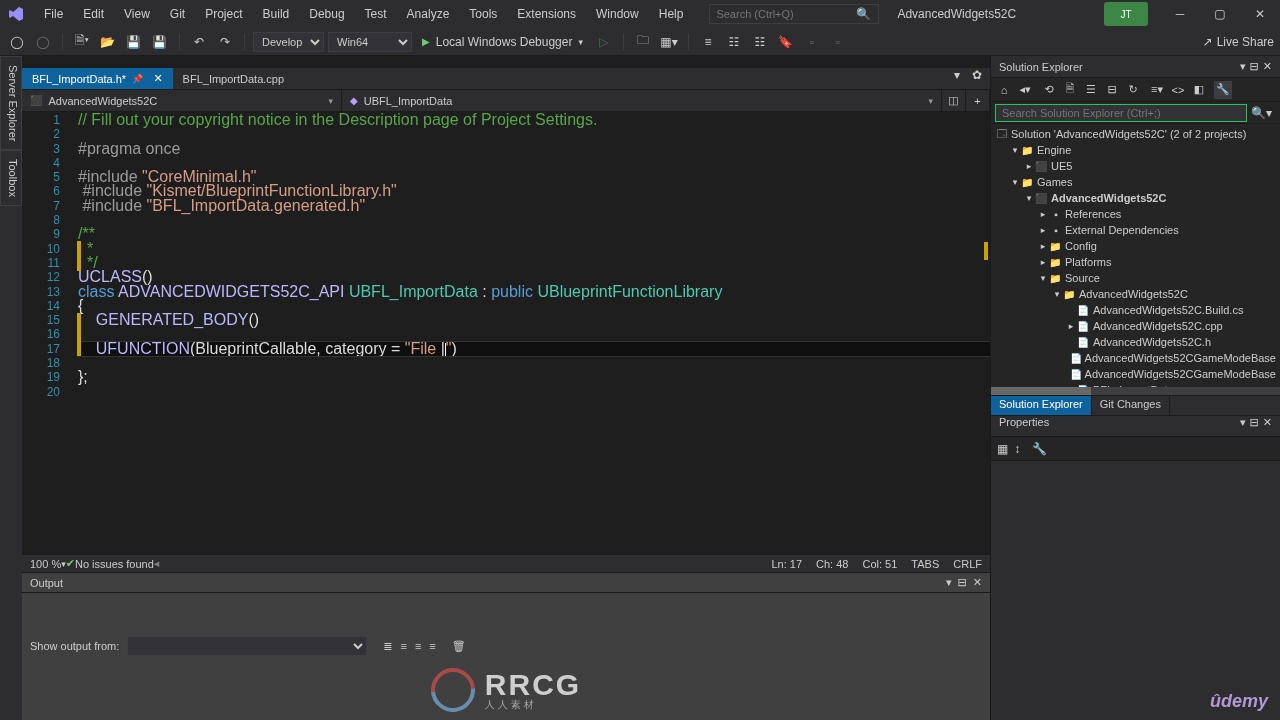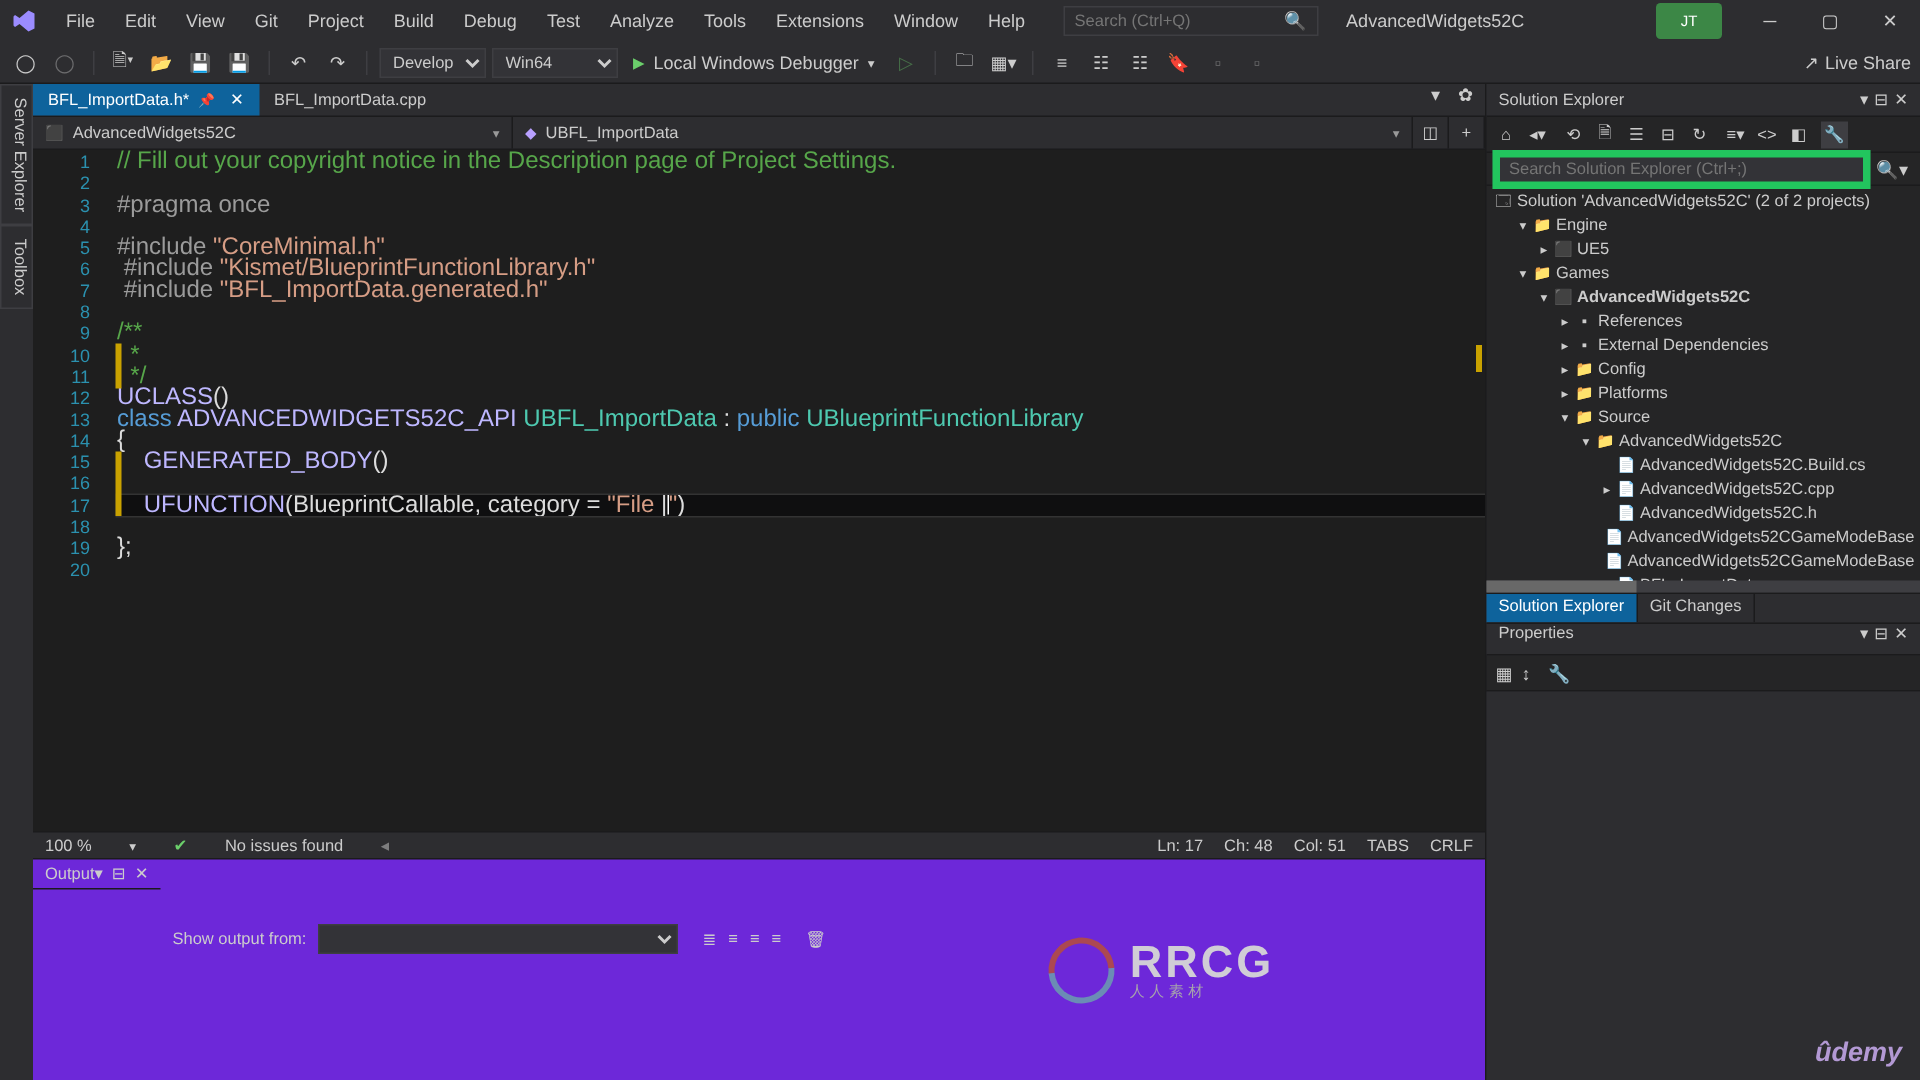--- a/index.html
+++ b/index.html
@@ -28,21 +28,21 @@
 .toolbar .liveshare { display: flex; align-items: center; gap: 4px; }
 
 
 .main { display: flex; height: calc(720px - 56px); }
 .left-strip { width: 22px; background: #2d2d30; display: flex; flex-direction: column; }
 .left-strip .vtab { writing-mode: vertical-rl; text-align: center; padding: 8px 2px; border: 1px solid #3e3e42; background: #2d2d30; font-size: 11px; cursor: pointer; }
 .editor-area { flex: 1; display: flex; flex-direction: column; background: #1e1e1e; min-width: 0; }
 .right-panel { width: 290px; background: #252526; display: flex; flex-direction: column; border-left: 1px solid #1b1b1c; }
 
 
-.doc-tabs { height: 22px; background: #2d2d30; display: flex; align-items: stretch; border-bottom: 1px solid #1b1b1c; }
+.doc-tabs { height: 22px; background: #2d2d30; display: flex; align-items: stretch; border-bottom: 1px solid #1b1b1c; margin-top: 12px; }
 .doc-tab { display: flex; align-items: center; gap: 6px; padding: 0 10px; font-size: 11px; cursor: pointer; }
 .doc-tab.active { background: #0e639c; color: #fff; }
 .doc-tab .close { font-size: 11px; margin-left: 4px; }
 
 
 .combo-row { height: 22px; background: #2d2d30; display: flex; border-bottom: 1px solid #1b1b1c; }
 .combo { display: flex; align-items: center; gap: 6px; padding: 0 8px; font-size: 11px; border-right: 1px solid #1b1b1c; }
 .combo .icon { color: #b8a0ff; font-size: 10px; }
 .combo .drop { margin-left: auto; color: #999; }
 
@@ -57,39 +57,39 @@
 .c-keyword { color: #569cd6; }
 .c-string { color: #d69d85; }
 .c-type { color: #4ec9b0; }
 .c-pre { color: #9b9b9b; }
 .c-macro { color: #beb7ff; }
 .c-normal { color: #dcdcdc; }
 .cursor-caret { display: inline-block; width: 1px; height: 13px; background: #fff; vertical-align: middle; }
 .change-bar { position: absolute; left: 55px; width: 4px; background: #c9a200; }
 
 
-.ed-status { height: 18px; background: #2d2d30; border-top: 1px solid #1b1b1c; display: flex; align-items: center; font-size: 11px; padding: 0 8px; gap: 25px; }
+.ed-status { height: 18px; background: #2d2d30; border-top: 1px solid #1b1b1c; display: flex; align-items: center; font-size: 11px; padding: 0 8px; gap: 0; }
 .ed-status .ok { color: #6bcf6b; }
 .ed-status .right { margin-left: auto; display: flex; gap: 14px; }
 
 
-.output-panel { height: 148px; background: #6d28d9; border-top: 1px solid #1b1b1c; display: flex; flex-direction: row; }
+.output-panel { height: 148px; background: #404040; border-top: 1px solid #1b1b1c; display: flex; flex-direction: column; }
 .output-head { height: 20px; display: flex; align-items: center; padding: 0 8px; border-bottom: 1px solid #1b1b1c; font-size: 11px; }
 .output-head .right { margin-left: auto; display: flex; gap: 6px; }
 .output-from { height: 26px; display: flex; align-items: center; padding: 0 8px; gap: 8px; font-size: 11px; margin-top: 40px; }
 .output-from select { background: #333337; border: 1px solid #3e3e42; color: #ccc; font-size: 11px; height: 20px; width: 240px; }
 .output-body { flex: 1; position: relative; display: flex; align-items: center; justify-content: center; }
 
 
 .se-head { height: 22px; background: #2d2d30; display: flex; align-items: center; padding: 0 8px; font-size: 11px; border-bottom: 1px solid #1b1b1c; }
 .se-head .right { margin-left: auto; display: flex; gap: 4px; }
 .se-toolbar { height: 24px; display: flex; align-items: center; gap: 3px; padding: 0 4px; border-bottom: 1px solid #1b1b1c; }
 .se-toolbar .tb { width: 18px; height: 18px; display: flex; align-items: center; justify-content: center; font-size: 11px; cursor: pointer; color: #ccc; }
 .se-search { height: 22px; border-bottom: 1px solid #1b1b1c; display: flex; align-items: center; padding: 0 4px; }
-.se-search input { flex: 1; background: #333337; border: 5px solid #22c55e; color: #999; font-size: 11px; padding: 2px 6px; outline: none; }
+.se-search input { flex: 1; background: #333337; border: 1px solid #22c55e; color: #999; font-size: 11px; padding: 2px 6px; outline: none; }
 .se-tree { flex: 1; overflow: auto; padding: 2px 0; font-size: 11px; }
 .se-node { display: flex; align-items: center; height: 16px; padding-right: 4px; white-space: nowrap; cursor: pointer; }
 .se-node .tw { width: 12px; text-align: center; color: #ccc; font-size: 9px; }
 .se-node .ic { width: 14px; text-align: center; font-size: 10px; margin-right: 2px; }
 .se-vscroll { height: 8px; background: #3e3e42; position: relative; }
 
 .se-bot-tabs { height: 20px; background: #2d2d30; display: flex; border-top: 1px solid #1b1b1c; }
 .se-bot-tabs .bt { padding: 2px 8px; font-size: 11px; cursor: pointer; border-right: 1px solid #1b1b1c; }
 .se-bot-tabs .bt.active { background: #0e639c; color: #fff; }
 

